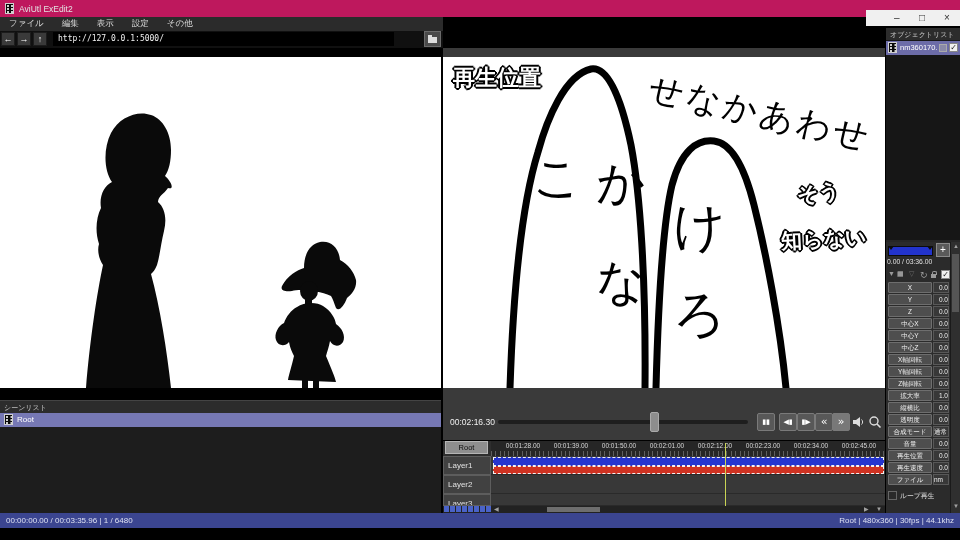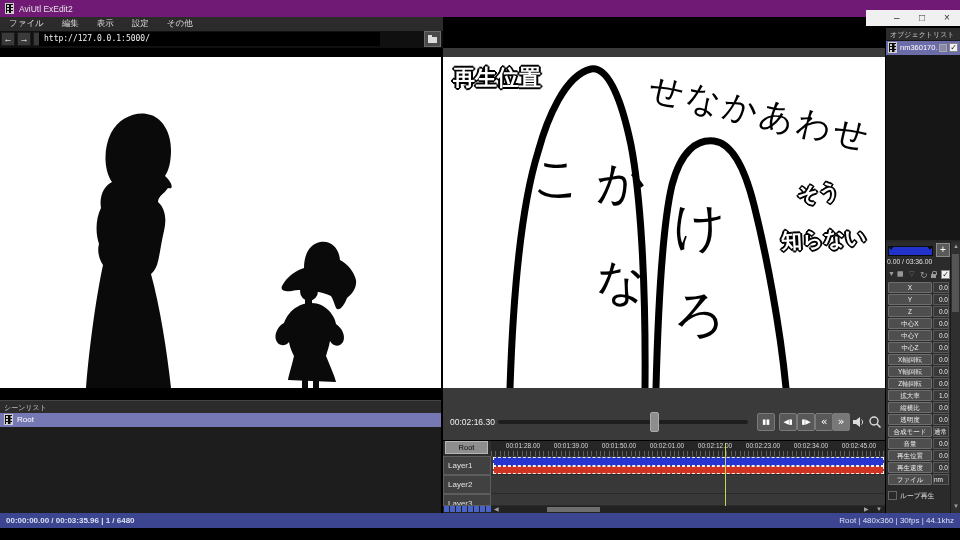--- a/index.html
+++ b/index.html
@@ -1,32 +1,32 @@
 <!DOCTYPE html>
 <html><head>
 <meta charset="utf-8">
 <style>
   html,body{margin:0;padding:0;background:#000;}
   #app{position:relative;width:960px;height:540px;background:#000;overflow:hidden;
        font-family:"Liberation Sans","DejaVu Sans",sans-serif;color:#ddd;}
   .abs{position:absolute;}
   
-  #titlebar{left:0;top:0;width:960px;height:17px;background:#701a75;}
+  #titlebar{left:0;top:0;width:960px;height:17px;background:#be185d;}
   .app-icon{left:5px;top:3px;width:9px;height:11px;background:#0a0a0a;border:1px solid #cfcfcf;box-sizing:border-box;}
   .app-icon i{position:absolute;left:1px;top:1px;width:2px;height:2px;background:#cfcfcf;box-shadow:0 3px 0 #cfcfcf,0 6px 0 #cfcfcf,4px 0 0 #cfcfcf,4px 3px 0 #cfcfcf,4px 6px 0 #cfcfcf;}
   #win-title{left:19px;top:4px;font-size:8.5px;color:#e2e2e2;}
   #win-controls{left:866px;top:10px;width:94px;height:16px;background:#f0f0f0;}
   #win-controls span{position:absolute;top:2px;font-size:10px;color:#333;line-height:12px;}
   
   #menubar{left:0;top:17px;width:443px;height:14px;background:#2b2b2b;display:flex;align-items:center;}
   #menubar span{font-size:8.5px;color:#dcdcdc;padding:0 9px;}
   #addressrow{left:0;top:31px;width:443px;height:17px;background:#101010;}
   .navbtn{position:absolute;top:1px;width:14px;height:14px;background:#3a3a3a;border:1px solid #1c1c1c;box-sizing:border-box;
           color:#fff;font-size:9px;text-align:center;line-height:12px;}
-  #urlfield{position:absolute;left:39px;top:1px;width:341px;height:14px;background:#000;color:#f0f0f0;
+  #urlfield{position:absolute;left:53px;top:1px;width:341px;height:14px;background:#000;color:#f0f0f0;
             font-family:"DejaVu Sans Mono","Liberation Mono",monospace;font-size:8px;line-height:14px;padding-left:5px;box-sizing:border-box;}
   #folderbtn{position:absolute;left:424px;top:0px;width:17px;height:16px;background:#4a4a4a;border:1px solid #6a6a6a;box-sizing:border-box;}
   .folder-glyph{position:absolute;left:3px;top:5px;width:9px;height:6px;background:#ddd;}
   .folder-glyph::before{content:"";position:absolute;left:0;top:-2px;width:4px;height:2px;background:#ddd;}
   
   #left-pane{left:0;top:48px;width:441px;height:347px;background:#000;}
   #left-video{position:absolute;left:0;top:9px;width:441px;height:331px;background:#fff;}
   
   #right-pane{left:443px;top:48px;width:442px;height:392px;background:#3a3a3a;}
   #drawing{position:absolute;left:0;top:9px;width:442px;height:331px;background:#fff;overflow:hidden;}
@@ -89,21 +89,21 @@
   .pval{position:absolute;left:47px;top:0;width:16px;height:11px;background:#383838;border:1px solid #585858;box-sizing:border-box;
         color:#f0f0f0;font-size:6.5px;line-height:9px;text-align:right;overflow:hidden;white-space:nowrap;direction:rtl;}
   .pval.left{direction:ltr;text-align:left;}
   #loop-row{position:absolute;left:0;width:74px;height:12px;}
   #loop-row span.lbl{position:absolute;left:14px;top:1px;font-size:6.8px;color:#e0e0e0;}
   #vscroll{position:absolute;left:64px;top:0px;width:10px;height:271px;background:#2f2f2f;border-left:1px solid #1a1a1a;box-sizing:border-box;}
   #vscroll .scroll-arrow{left:2px;}
   #vscroll-thumb{position:absolute;left:1px;top:12px;width:7px;height:58px;background:#555;}
   
   #statusbar{left:0;top:513px;width:960px;height:15px;background:#3b4590;font-size:8px;color:#dde0f2;}
-  #statusbar .lft{position:absolute;left:6px;top:3px;font-weight:bold;}
+  #statusbar .lft{position:absolute;left:6px;top:3px;}
   #statusbar .rgt{position:absolute;right:6px;top:3px;}
 </style>
 </head>
 <body>
 
 <div id="app">
 
   <div class="abs" id="titlebar">
     <div class="abs app-icon">
         <i></i>

